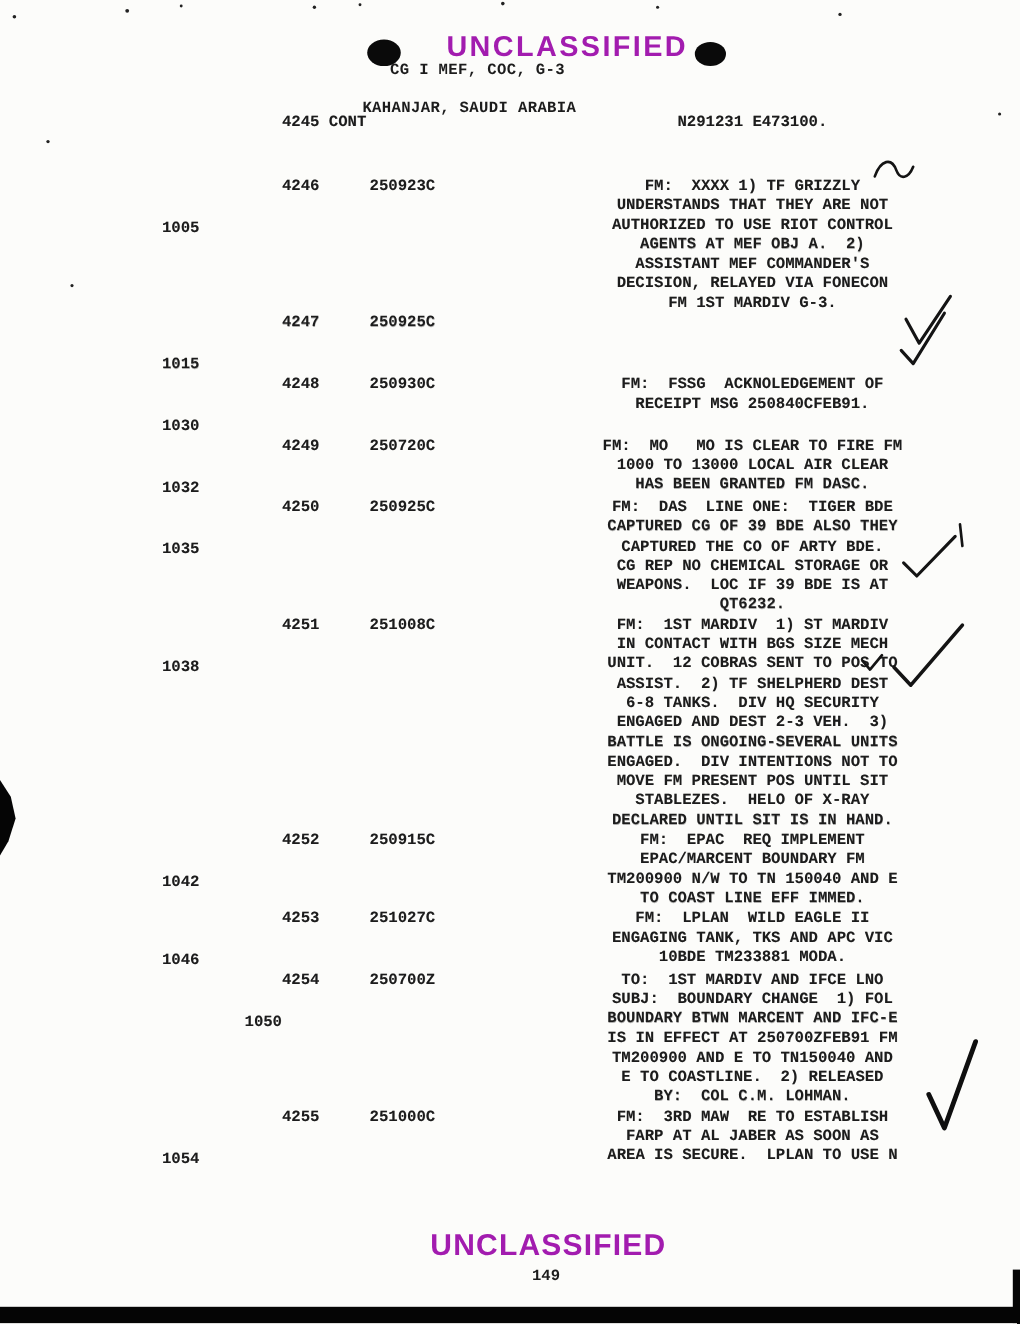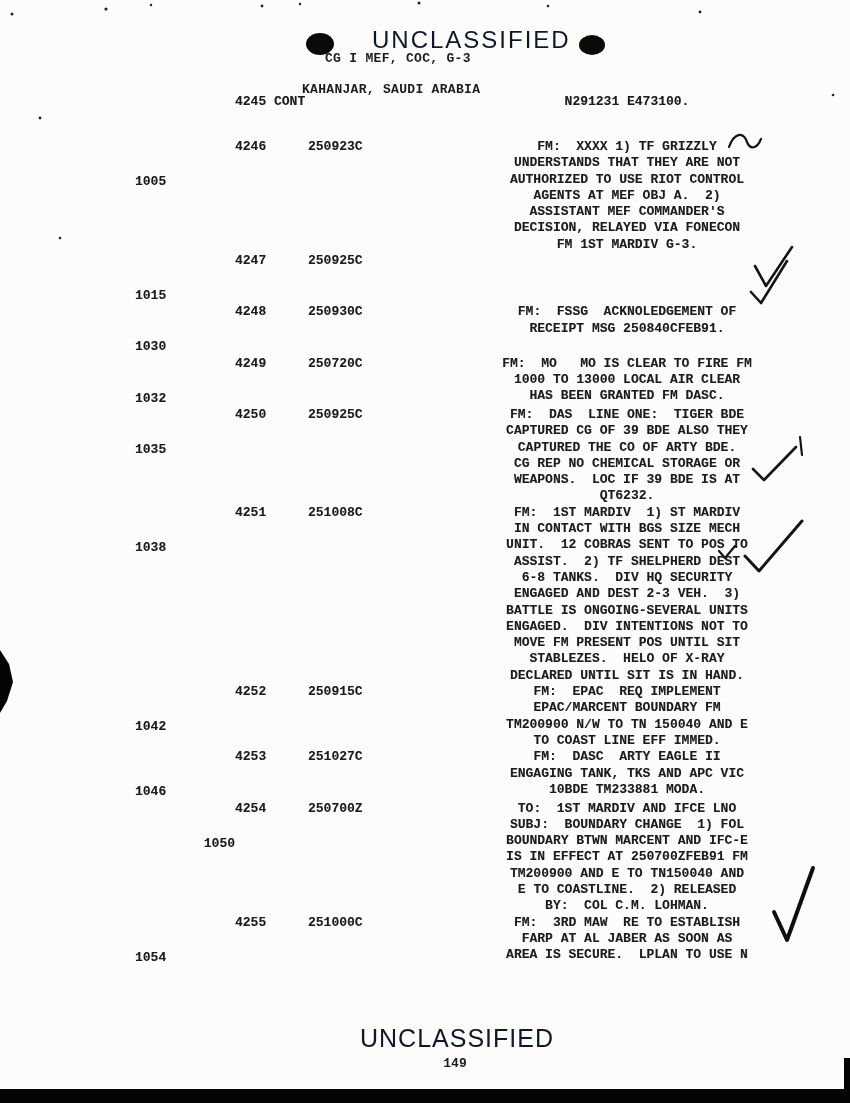--- a/index.html
+++ b/index.html
@@ -7,35 +7,35 @@
   .page {
     position:relative;
     width:850px; height:1103px;
     background:#fcfcfa;
     overflow:hidden;
     font-family:"Liberation Mono","DejaVu Sans Mono",monospace;
     color:#1c1c1c;
   }
   .classification {
     font-family:"Liberation Sans","DejaVu Sans",sans-serif;
-    font-weight:normal;
-    color:#0f172a;
+    font-weight:bold;
+    color:#a21caf;
   }
   .top-class { position:absolute; left:372px; top:26px; font-size:24px; letter-spacing:2px; }
   .hdr-line { position:absolute; font-size:13px; font-weight:bold; letter-spacing:0.3px; white-space:pre; }
   .hdr1 { left:325px; top:51px; }
   .hdr2 { left:302px; top:82px; }
 
   .log {
     position:absolute; left:135px; top:94px; width:680px;
     font-size:13px; line-height:16.3px; font-weight:bold;
     text-shadow:0.2px 0.2px 0 rgba(30,30,30,0.35);
   }
   .row { display:flex; align-items:flex-start; }
-  .row.first { margin-bottom:10px; }
+  .row.first { margin-bottom:18px; }
   .c-time   { flex:0 0 100px; white-space:pre;margin-top:35px; }
   .c-serial { flex:0 0 73px;  white-space:pre; }
   .c-dtg    { flex:0 0 154px; white-space:pre; }
   .c-msg    { flex:0 0 330px; white-space:pre-wrap;text-align:center; }
   .row.indent .c-time { padding-left:37px;text-align:right; }
 
   .bot-class { position:absolute; left:32px; top:1024px; width:850px; text-align:center; font-size:25px; letter-spacing:1px; }
   .page-num  { position:absolute; left:30px; top:1056px; width:850px; text-align:center; font-size:13px; font-weight:bold; }
 
   .artifacts { position:absolute; left:0; top:0; width:850px; height:1103px; pointer-events:none; }
@@ -130,21 +130,21 @@
       <div class="c-msg">FM:  EPAC  REQ IMPLEMENT
 EPAC/MARCENT BOUNDARY FM
 TM200900 N/W TO TN 150040 AND E
 TO COAST LINE EFF IMMED.</div>
     </div>
 
     <div class="row">
       <div class="c-time">1046</div>
       <div class="c-serial">4253</div>
       <div class="c-dtg">251027C</div>
-      <div class="c-msg">FM:  DASC  ARTY EAGLE II
+      <div class="c-msg">FM:  LPLAN  WILD EAGLE II
 ENGAGING TANK, TKS AND APC VIC
 10BDE TM233881 MODA.</div>
     </div>
 
     <div class="row indent">
       <div class="c-time">1050</div>
       <div class="c-serial">4254</div>
       <div class="c-dtg">250700Z</div>
       <div class="c-msg">TO:  1ST MARDIV AND IFCE LNO
 SUBJ:  BOUNDARY CHANGE  1) FOL

